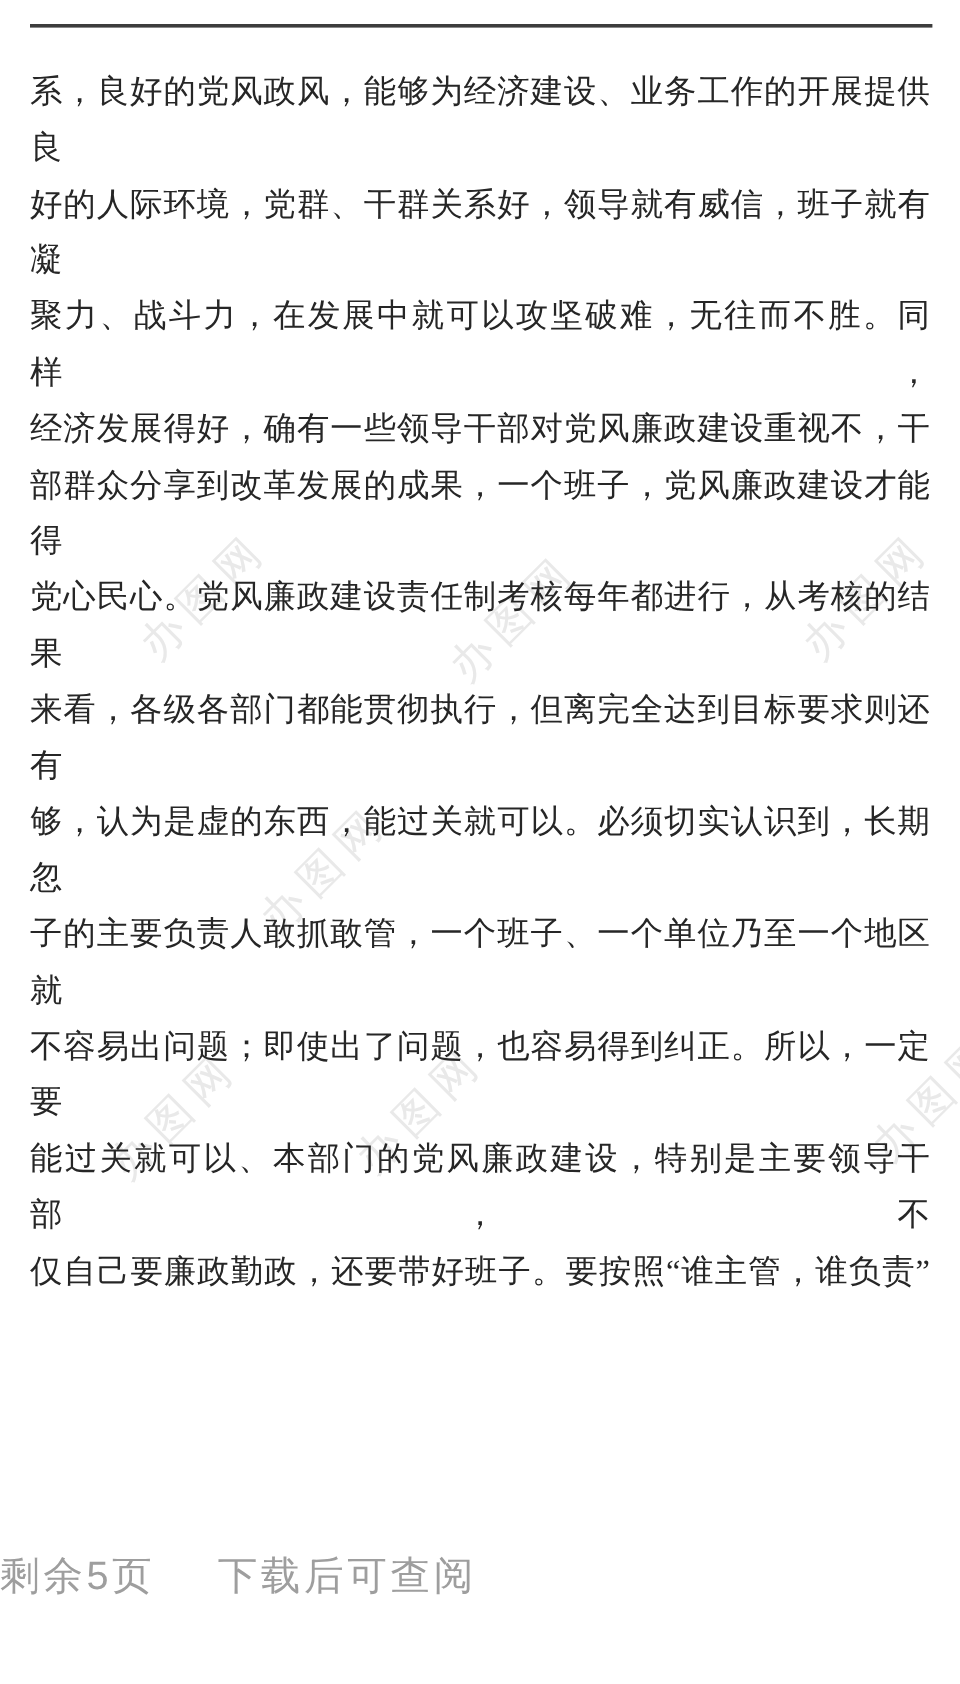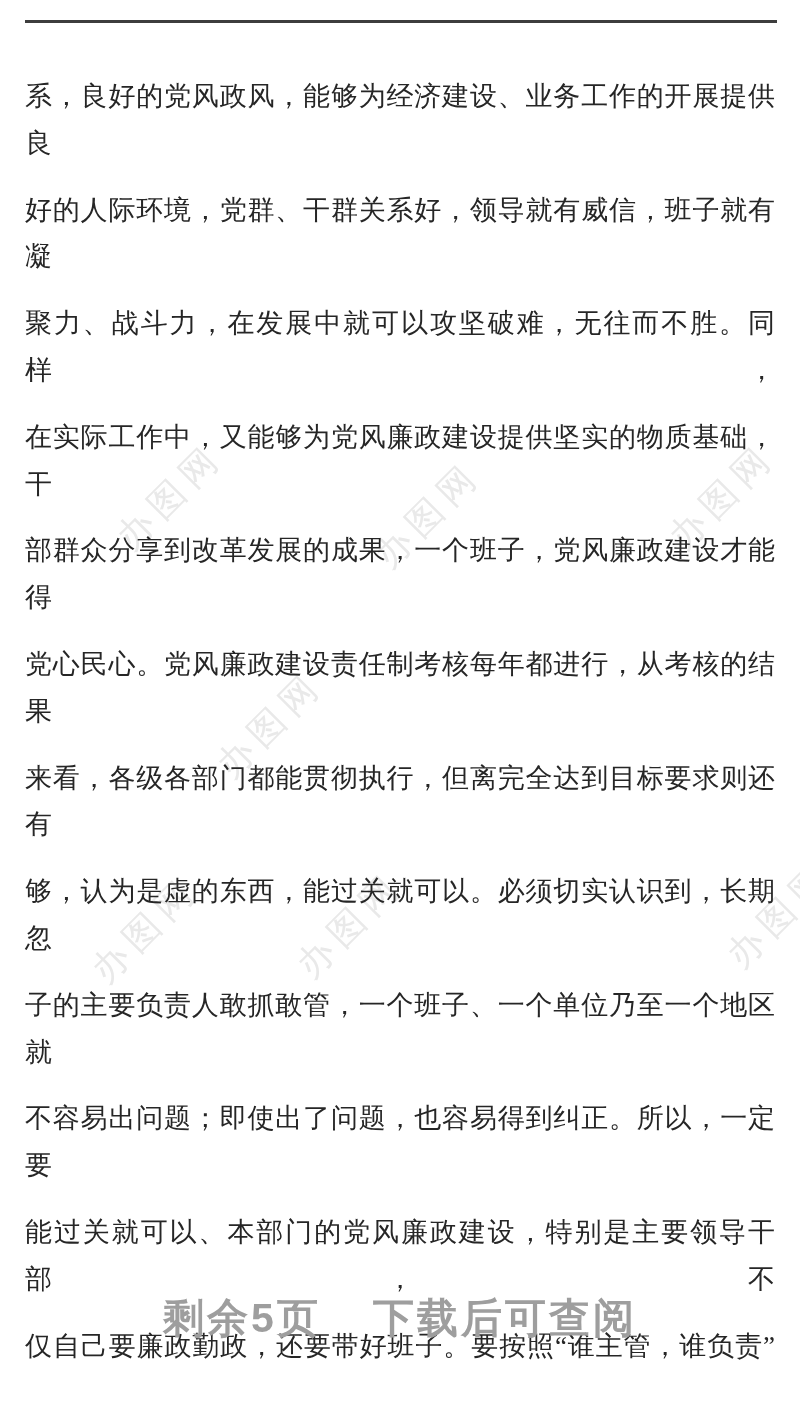--- a/index.html
+++ b/index.html
@@ -35,31 +35,30 @@
   }
   .content {
     position: absolute;
     left: 25px;
     top: 53px;
     width: 750px;
     color: #262626;
     font-size: 27px;
     line-height: 46.8px;
   }
-  .line { width: 100%; margin-top: 20px; }
+  .line { width: 100%; }
   .j { text-align: justify; text-align-last: justify; text-justify: inter-character; }
   .footer {
     position: absolute;
     left: 0;
     top: 1291px;
     width: 100%;
-    text-align: center;
     font-family: "Liberation Sans", "DejaVu Sans", sans-serif;
-    font-weight: bold;
-    font-size: 41px;
+    font-weight: normal;
+    font-size: 33px;
     letter-spacing: 3px;
   }
   .footer .gap { display: inline-block; width: 52px; }
 </style>
 </head>
 <body>
 
 <div class="page">
   <div class="top-rule"></div>
   <div class="watermark-layer" id="watermark-layer">
@@ -68,21 +67,21 @@
       <span class="watermark" style="left: 722px; top: 497px; color: rgb(233, 233, 233);">办图网</span>
       <span class="watermark" style="left: 270px; top: 725px; color: rgb(233, 233, 233);">办图网</span>
       <span class="watermark" style="left: 145px; top: 930px; color: rgb(233, 233, 233);">办图网</span>
       <span class="watermark" style="left: 350px; top: 925px; color: rgb(233, 233, 233);">办图网</span>
       <span class="watermark" style="left: 780px; top: 915px; color: rgb(233, 233, 233);">办图网</span>
     </div>
   <div class="content" id="content" style="color: rgb(38, 38, 38);">
       <div class="line j">系，良好的党风政风，能够为经济建设、业务工作的开展提供良</div>
       <div class="line j">好的人际环境，党群、干群关系好，领导就有威信，班子就有凝</div>
       <div class="line j">聚力、战斗力，在发展中就可以攻坚破难，无往而不胜。同样，</div>
-      <div class="line j">在实际工作中，又能够为党风廉政建设提供坚实的物质基础，干</div>
+      <div class="line j">经济发展得好，确有一些领导干部对党风廉政建设重视不，干</div>
       <div class="line j">部群众分享到改革发展的成果，一个班子，党风廉政建设才能得</div>
       <div class="line j">党心民心。党风廉政建设责任制考核每年都进行，从考核的结果</div>
       <div class="line j">来看，各级各部门都能贯彻执行，但离完全达到目标要求则还有</div>
       <div class="line j">够，认为是虚的东西，能过关就可以。必须切实认识到，长期忽</div>
       <div class="line j">子的主要负责人敢抓敢管，一个班子、一个单位乃至一个地区就</div>
       <div class="line j">不容易出问题；即使出了问题，也容易得到纠正。所以，一定要</div>
       <div class="line j">能过关就可以、本部门的党风廉政建设，特别是主要领导干部，不</div>
       <div class="line j">仅自己要廉政勤政，还要带好班子。要按照“谁主管，谁负责”</div>
     </div>
   <div class="footer" id="footer" style="color: rgb(158, 158, 158);">

